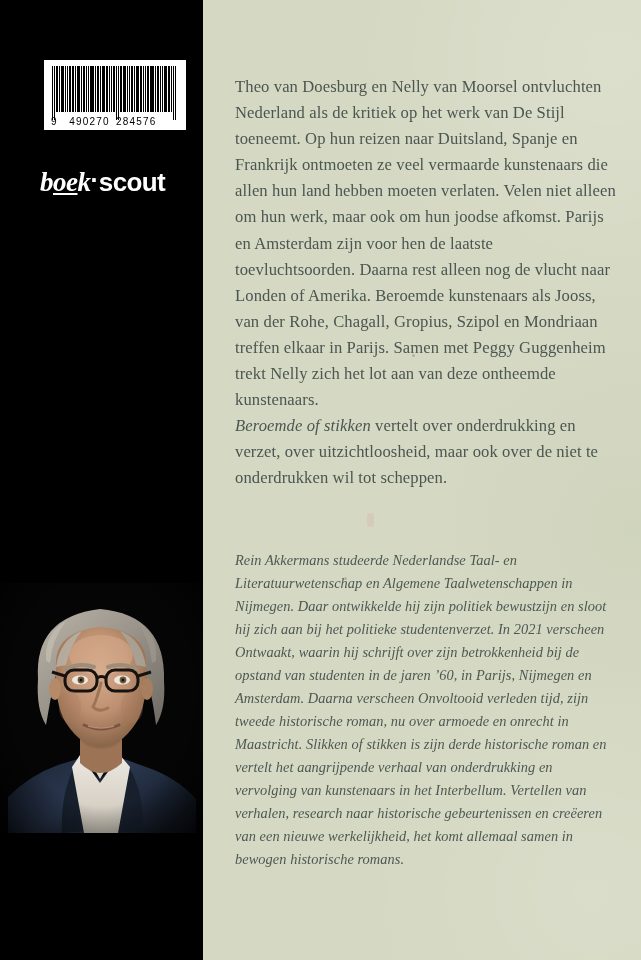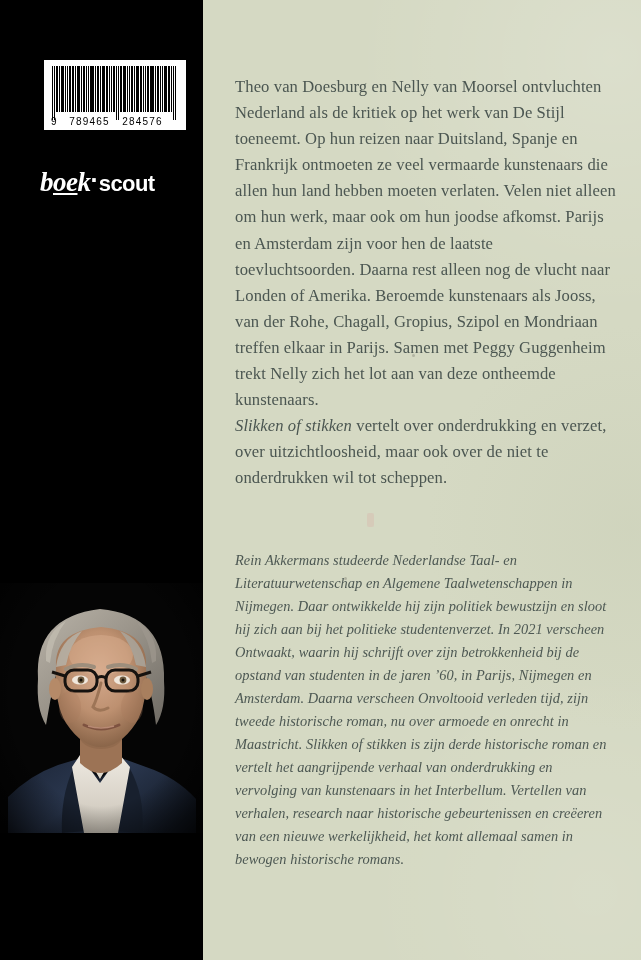--- a/index.html
+++ b/index.html
@@ -72,21 +72,21 @@
     bottom: 3px;
     height: 12px;
     font-family: "Liberation Sans", sans-serif;
     font-size: 10px;
     color: #000;
     display: flex;
     align-items: center;
   }
   .bc-lead { width: 12px; text-align: left; }
   .bc-left { flex: 1; text-align: center; letter-spacing: 1.2px; }
-  .bc-right { flex: 1; text-align: center; letter-spacing: 1.2px; }
+  .bc-right { flex: 1; text-align: left; letter-spacing: 1.2px; }
   .bc-tail { width: 10px; }
 
   
   .logo {
     position: absolute;
     left: 40px;
     top: 168px;
     color: #ffffff;
     white-space: nowrap;
     line-height: 1;
@@ -106,21 +106,21 @@
   .logo .dot {
     font-family: "Liberation Sans", sans-serif;
     font-weight: bold;
     font-size: 25px;
     vertical-align: 2px;
     margin: 0 0px;
   }
   .logo .scout {
     font-family: "Liberation Sans", sans-serif;
     font-weight: bold;
-    font-size: 22px;
+    font-size: 26px;
     letter-spacing: -0.6px;
     margin-top: 24px;
   }
 
   
   .author-photo {
     position: absolute;
     left: 0;
     top: 583px;
     width: 203px;
@@ -241,21 +241,21 @@
             <span class="b w1"></span>
             <span class="b w1"></span>
             <span class="b w3"></span>
             <span class="b w2"></span>
             <span class="b w1"></span>
             <span class="b w1 guard"></span>
             <span class="b w1 guard"></span>
         </div>
         <div class="barcode-digits">
           <span class="bc-lead">9</span>
-          <span class="bc-left">789465</span>
+          <span class="bc-left">490270</span>
           <span class="bc-right">284576</span>
           <span class="bc-tail"></span>
         </div>
       </div>
     </div>
 
     <div class="logo">
       <span class="boek"><span>b</span><span class="oe">oe</span><span>k</span></span><span class="dot">·</span><span class="scout">scout</span>
     </div>
 
@@ -348,19 +348,19 @@
   </div>
 
   <div class="right-area">
     <div class="paper-grain"></div>
     <div class="speck s1"></div>
     <div class="speck s2"></div>
     <div class="speck s3"></div>
 
     <div class="blurb">
       <span>Theo van Doesburg en Nelly van Moorsel ontvluchten Nederland als de kritiek op het werk van De Stijl toeneemt. Op hun reizen naar Duitsland, Spanje en Frankrijk ontmoeten ze veel vermaarde kunstenaars die allen hun land hebben moeten verlaten. Velen niet alleen om hun werk, maar ook om hun joodse afkomst. Parijs en Amsterdam zijn voor hen de laatste toevluchtsoorden. Daarna rest alleen nog de vlucht naar Londen of Amerika. Beroemde kunstenaars als Jooss, van der Rohe, Chagall, Gropius, Szipol en Mondriaan treffen elkaar in Parijs. Samen met Peggy Guggenheim trekt Nelly zich het lot aan van deze ontheemde kunstenaars.</span><br>
-      <span class="title-italic">Slikken of stikken</span><span> vertelt over onderdrukking en verzet, over uitzichtloosheid, maar ook over de niet te onderdrukken wil tot scheppen.</span>
+      <span class="title-italic">Beroemde of stikken</span><span> vertelt over onderdrukking en verzet, over uitzichtloosheid, maar ook over de niet te onderdrukken wil tot scheppen.</span>
     </div>
 
     <div class="bio">Rein Akkermans studeerde Nederlandse Taal- en Literatuurwetenschap en Algemene Taalwetenschappen in Nijmegen. Daar ontwikkelde hij zijn politiek bewustzijn en sloot hij zich aan bij het politieke studentenverzet. In 2021 verscheen Ontwaakt, waarin hij schrijft over zijn betrokkenheid bij de opstand van studenten in de jaren ’60, in Parijs, Nijmegen en Amsterdam. Daarna verscheen Onvoltooid verleden tijd, zijn tweede historische roman, nu over armoede en onrecht in Maastricht. Slikken of stikken is zijn derde historische roman en vertelt het aangrijpende verhaal van onderdrukking en vervolging van kunstenaars in het Interbellum. Vertellen van verhalen, research naar historische gebeurtenissen en creëeren van een nieuwe werkelijkheid, het komt allemaal samen in bewogen historische romans.</div>
   </div>
 
 </div>
 
 </body></html>

